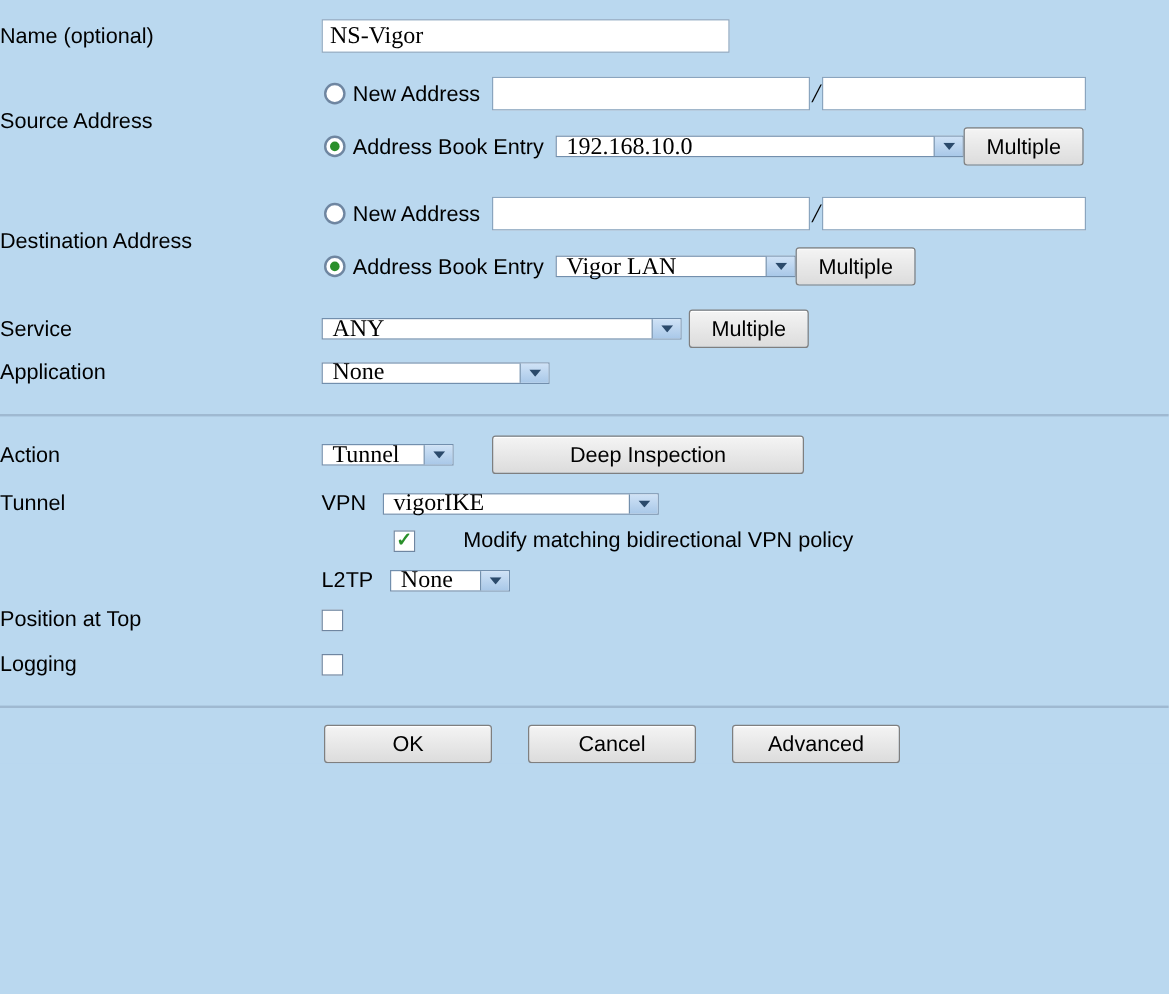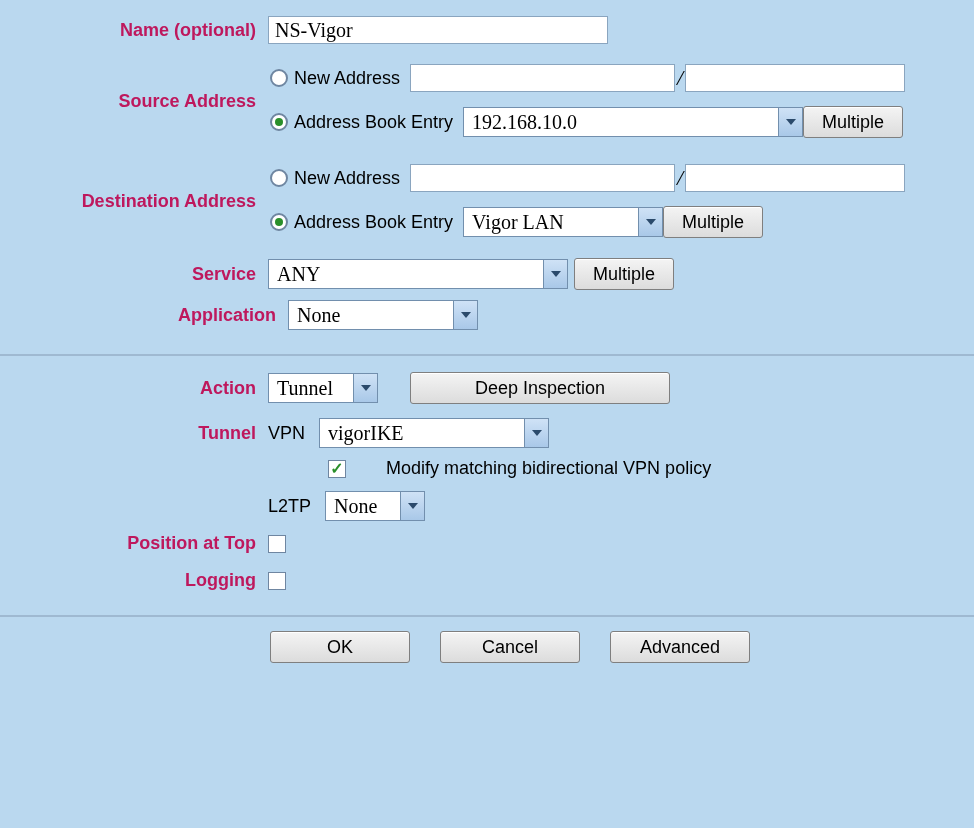--- a/index.html
+++ b/index.html
@@ -18,24 +18,23 @@
     align-items: center;
     margin: 6px 0;
   }
   .multi-row {
     display: flex;
     align-items: center;
     margin: 2px 0;
   }
   .label-col {
     width: 268px;
-    text-align: right;
     padding-right: 12px;
-    font-weight: bold;
-    color: #be185d;
+    font-weight: normal;
+    color: #000000;
   }
   .ctrl-col {
     display: flex;
     align-items: center;
     flex-wrap: wrap;
     gap: 4px 6px;
   }
   .text-input {
     background: #fff;
     border: 1px solid #8aa5bf;
@@ -73,21 +72,21 @@
   }
   .radio-label {
     font-weight: normal;
     margin-right: 10px;
   }
   .select {
     display: inline-flex;
     align-items: center;
     background: #fff;
     border: 1px solid #728fad;
-    height: 30px;
+    height: 18px;
     font-family: "Times New Roman", serif;
     font-size: 20px;
   }
   .select .sel-text {
     padding: 0 8px;
     min-width: 20px;
     display: inline-block;
   }
   .select .sel-btn {
     width: 24px; height: 100%;
@@ -221,21 +220,21 @@
         <span class="sel-btn">
             <svg viewBox="0 0 10 6">
               <path d="M0 0 L10 0 L5 6 Z" fill="#2b4a6b"></path>
             </svg>
           </span>
       </div>
       <span class="btn">Multiple</span>
     </div>
   </div>
 
-  <div class="row" style="margin-top:10px;padding-left:20px;">
+  <div class="row" style="margin-top:10px;">
     <div class="label-col">Application</div>
     <div class="ctrl-col">
       <div class="select" style="width:190px">
         <span class="sel-text">None</span>
         <span style="flex:1"></span>
         <span class="sel-btn">
             <svg viewBox="0 0 10 6">
               <path d="M0 0 L10 0 L5 6 Z" fill="#2b4a6b"></path>
             </svg>
           </span>

